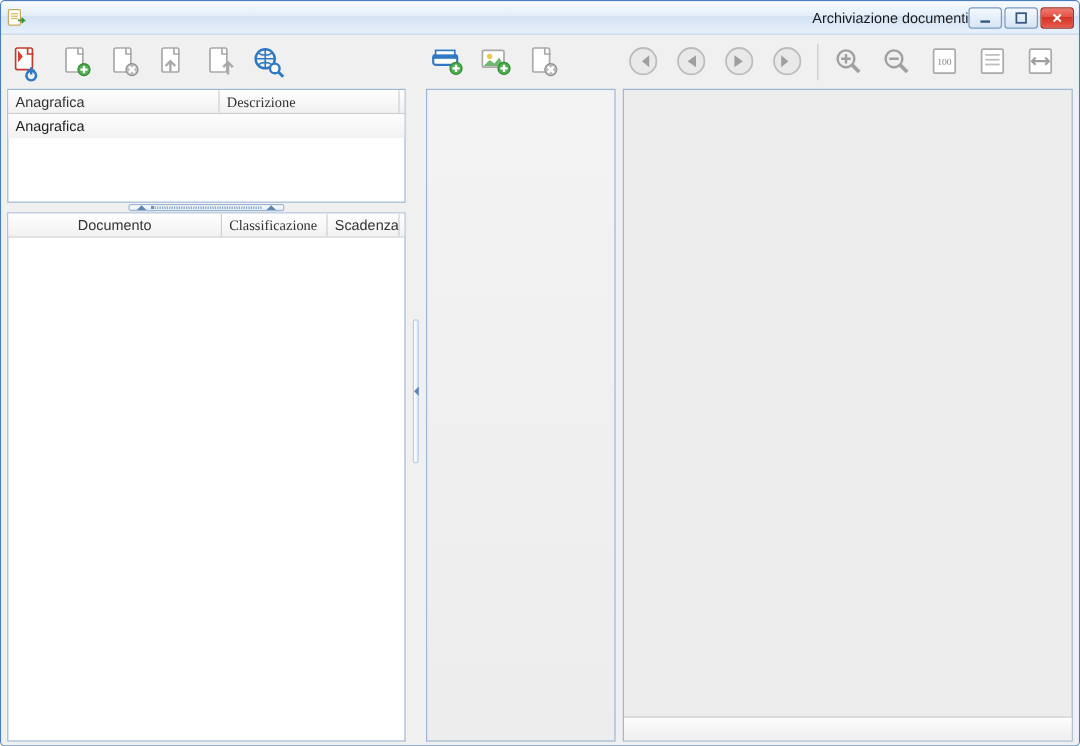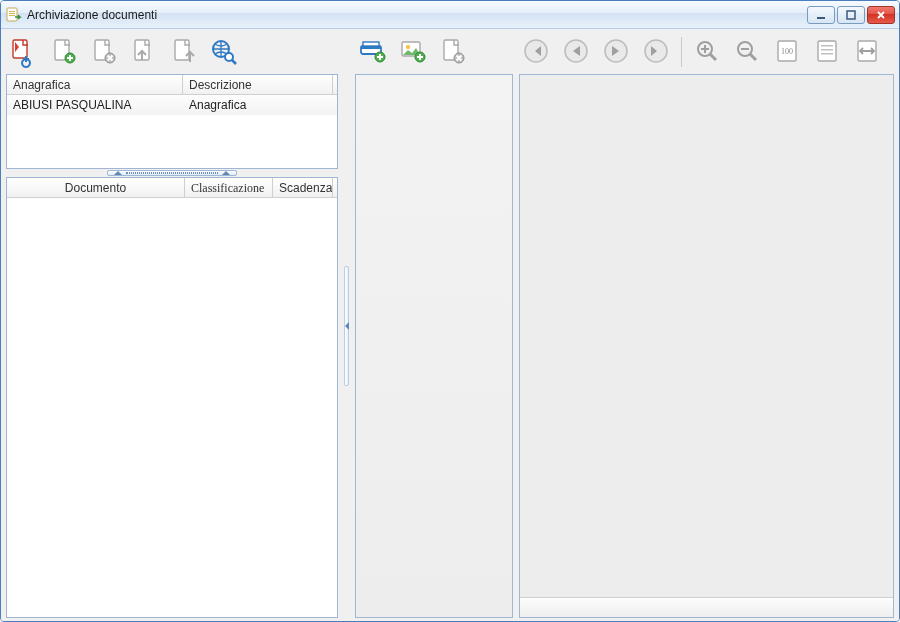--- a/index.html
+++ b/index.html
@@ -14,20 +14,21 @@
     border-radius: 4px;
   }
   
   .titlebar {
     height: 28px;
     background: linear-gradient(to bottom, #f7fbff 0%, #e4eef9 45%, #d3e2f3 46%, #e8f1fb 100%);
     border-bottom: 1px solid #b7cde6;
     display: flex;
     align-items: center;
     padding: 0 4px;
+    text-align: right;
   }
   .titlebar-icon {
     width: 16px; height: 16px; margin-right: 6px;
     display: flex; align-items: center; justify-content: center;
   }
   .titlebar-title { flex: 1; color: #1a1a1a; font-size: 12px; }
   .win-btns { display: flex; gap: 2px; }
   .win-btn {
     width: 28px; height: 18px;
     border: 1px solid #7a9bc0;
@@ -254,25 +255,24 @@
                 <path d="M5 13 h16 M13 5 v16 M7 8 q6 4 12 0 M7 18 q6 -4 12 0" stroke="#2f79c4" fill="none" stroke-width="1.3"></path>
                 <circle cx="21" cy="21" r="4" fill="#fff" stroke="#2f79c4" stroke-width="2"></circle>
                 <path d="M24 24 l4 4" stroke="#2f79c4" stroke-width="2.5"></path>
               </svg></span>
           </div>
         </div>
 
       <div class="panel panel-upper">
         <div class="thead" id="top-thead">
             <div class="th" style="width: 176px;">Anagrafica</div>
-            <div class="th" style="width: 150px;">Descrizione</div>
+            <div class="th" style="width: 150px; font-family: Liberation Serif, serif;">Descrizione</div>
           </div>
         <div class="tbody" id="top-tbody">
             <div class="trow">
-              <div class="td" style="width: 176px;">ABIUSI PASQUALINA</div>
               <div class="td" style="width: 150px;">Anagrafica</div>
             </div>
           </div>
       </div>
 
       <div class="split-grip">
         <div class="split-grip-inner">
           <span class="tri"></span>
             <span class="dots"></span>
             <span class="tri"></span>

